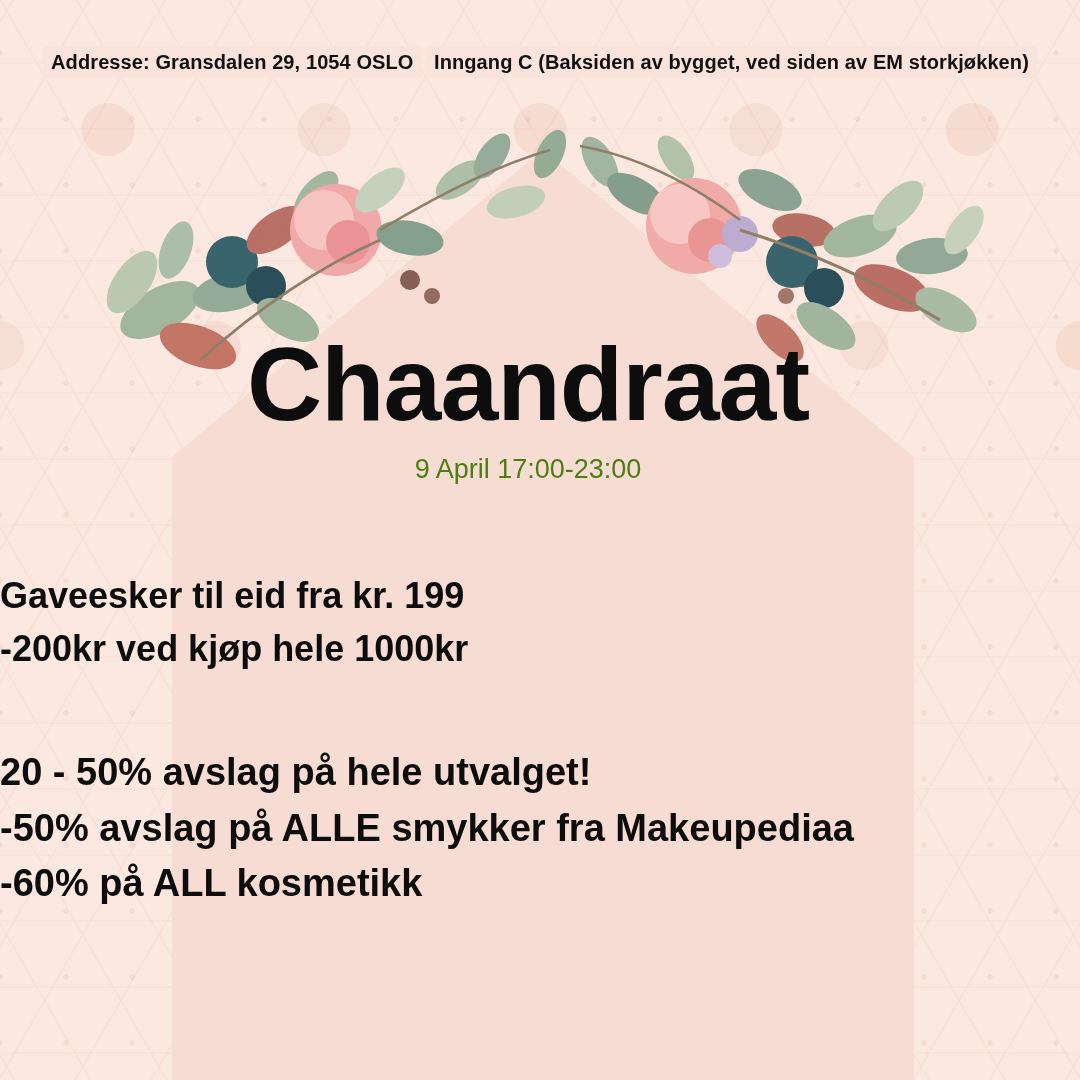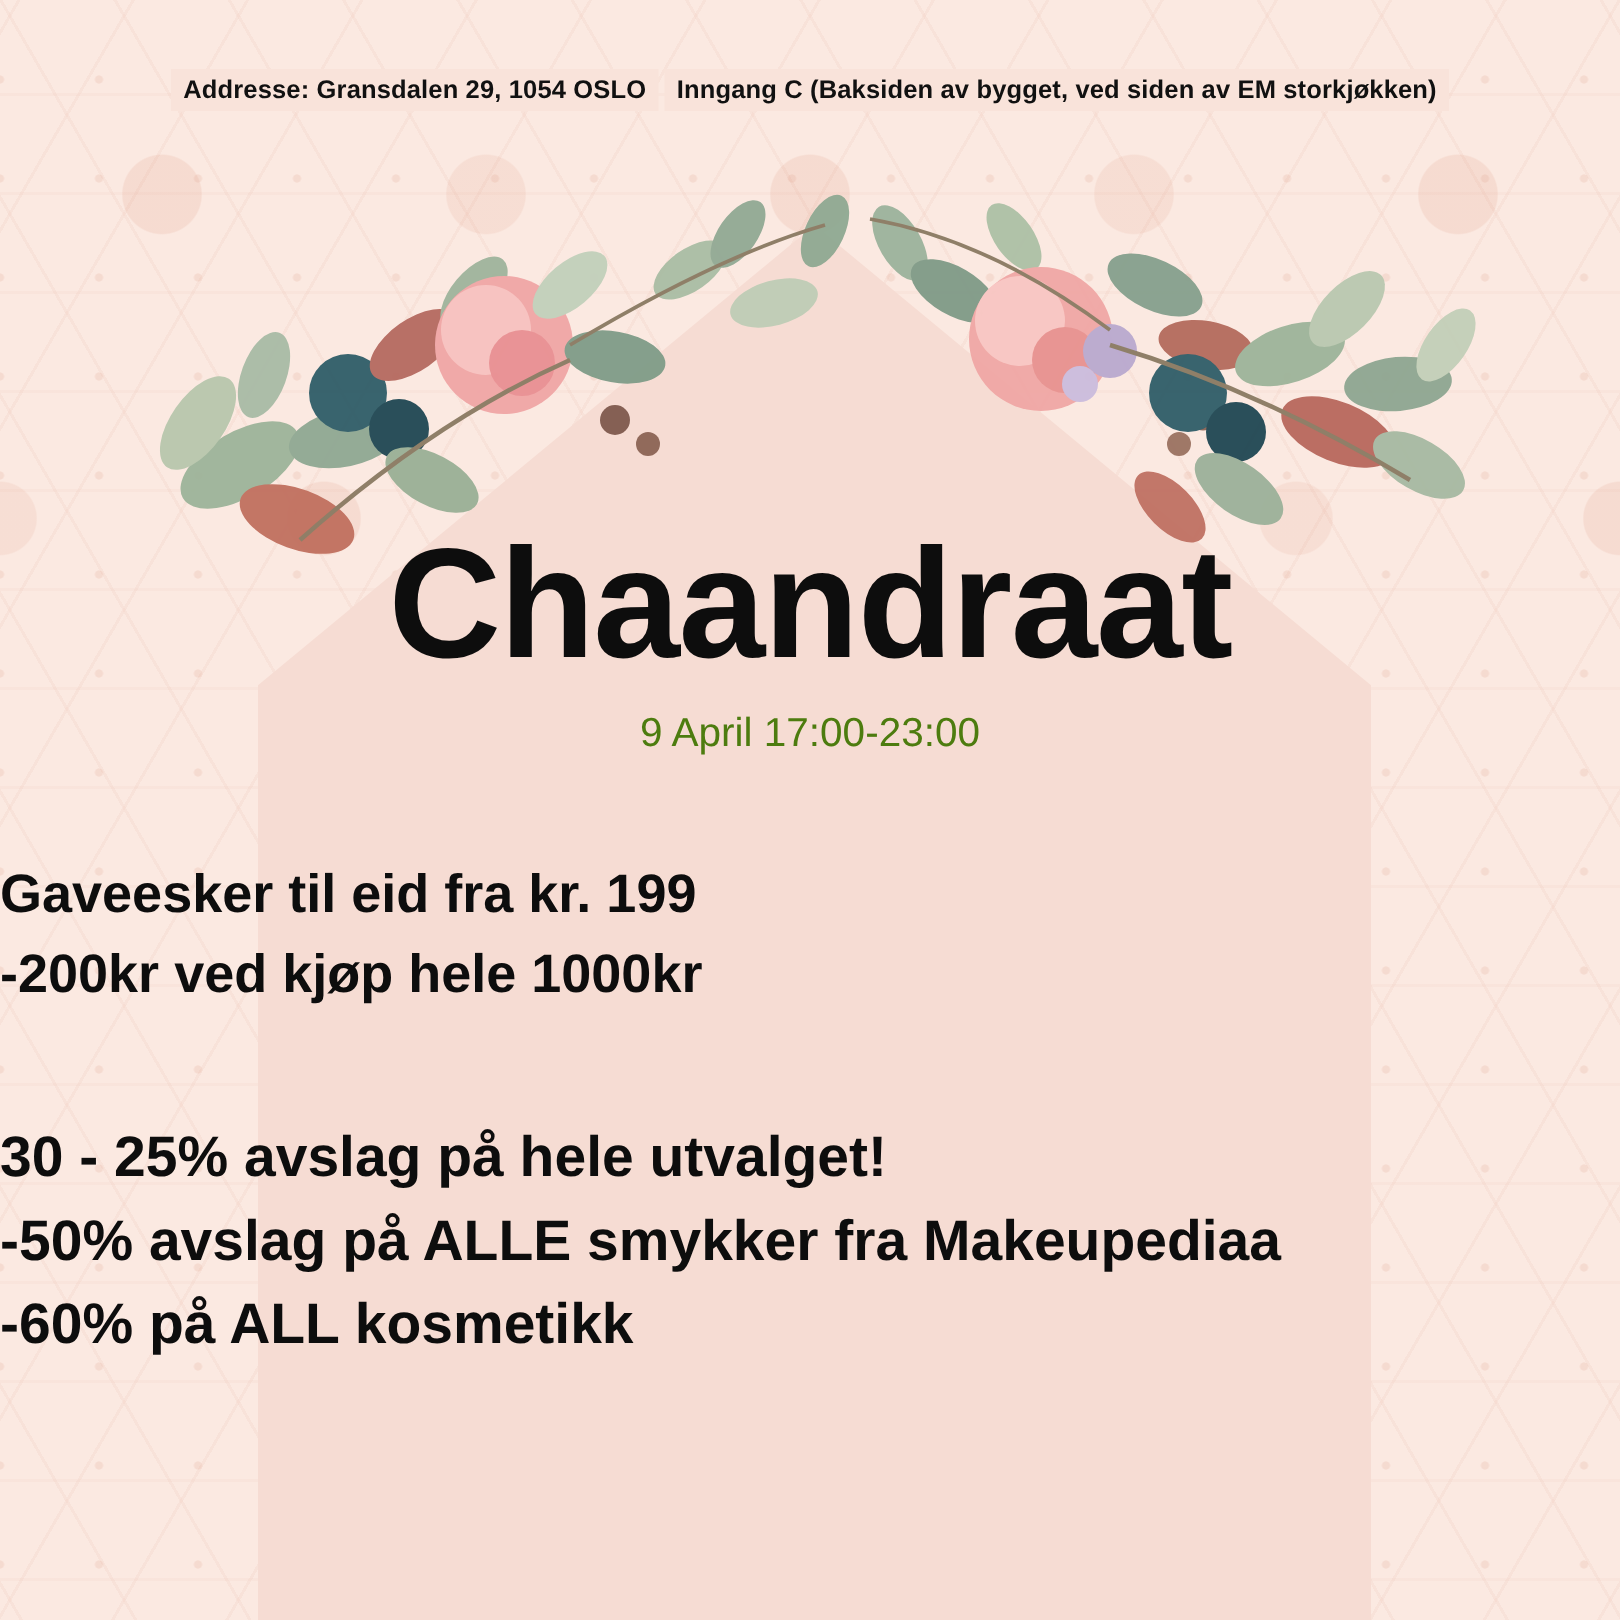--- a/index.html
+++ b/index.html
@@ -91,41 +91,40 @@
   .address-block {
     position: absolute;
     top: 46px;
     left: 0;
     width: 1080px;
     text-align: center;
     z-index: 6;
   }
   .address-line {
     display: inline-block;
-    font-size: 17px;
+    font-size: 20px;
     font-weight: bold;
     color: #111111;
     letter-spacing: 0.1px;
     background: #f9e3da;
     padding: 2px 8px;
     line-height: 1.42;
   }
   .address-line.second {
     margin-top: 0;
   }
 
   
   .title-wrap {
     position: absolute;
-    top: 351px;
+    top: 332px;
     left: 0;
     width: 1056px;
     text-align: center;
     z-index: 5;
-    padding-left: 12px;
   }
   .title {
     font-size: 104px;
     font-weight: bold;
     color: #0d0d0d;
     letter-spacing: -1px;
     line-height: 1.0;
   }
   .subtitle {
     margin-top: 18px;
@@ -242,19 +241,19 @@
     <div class="title">Chaandraat</div>
     <div class="subtitle">9 April 17:00-23:00</div>
   </div>
 
   <div class="offers">
     <div class="offer-group-1">
       <div class="offer-line">Gaveesker til eid fra kr. 199</div>
       <div class="offer-line">-200kr ved kjøp hele 1000kr</div>
     </div>
     <div class="offer-group-2">
-      <div class="offer-line big">30 - 25% avslag på hele utvalget!</div>
+      <div class="offer-line big">20 - 50% avslag på hele utvalget!</div>
       <div class="offer-line big">-50% avslag på ALLE smykker fra Makeupediaa</div>
       <div class="offer-line big">-60% på ALL kosmetikk</div>
     </div>
   </div>
 
 </div>
 
 </body></html>

